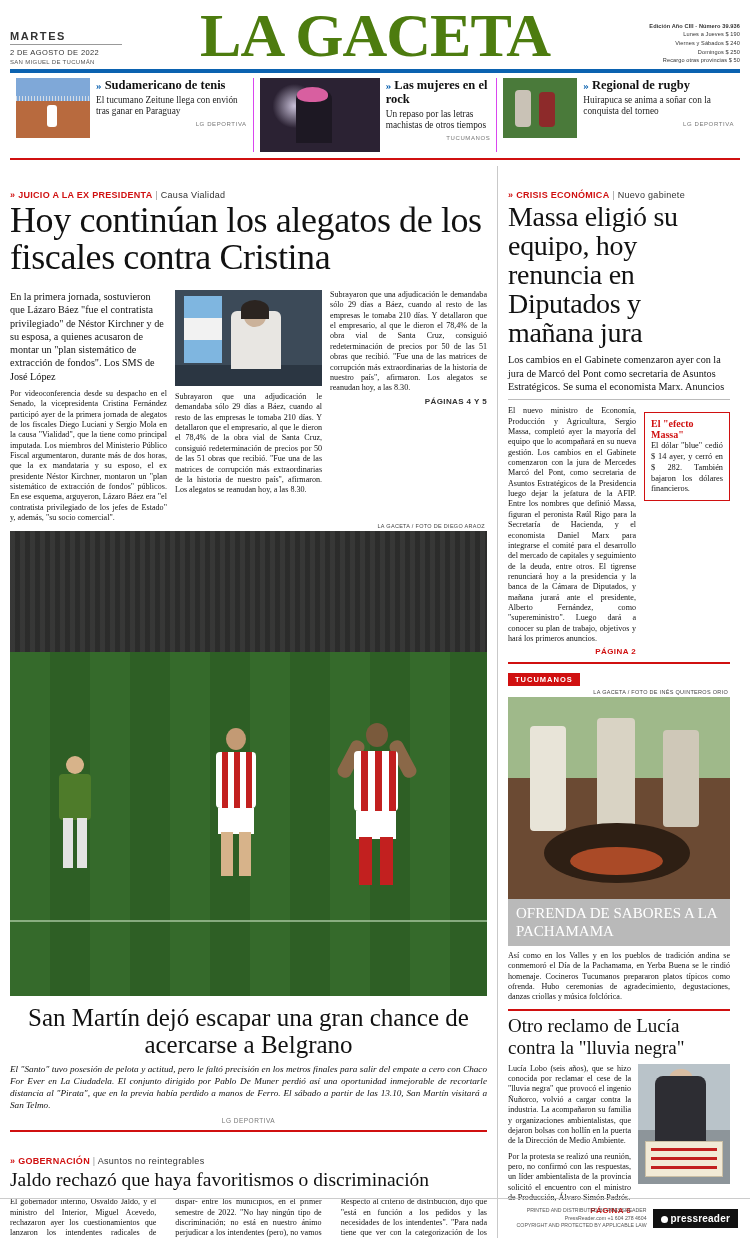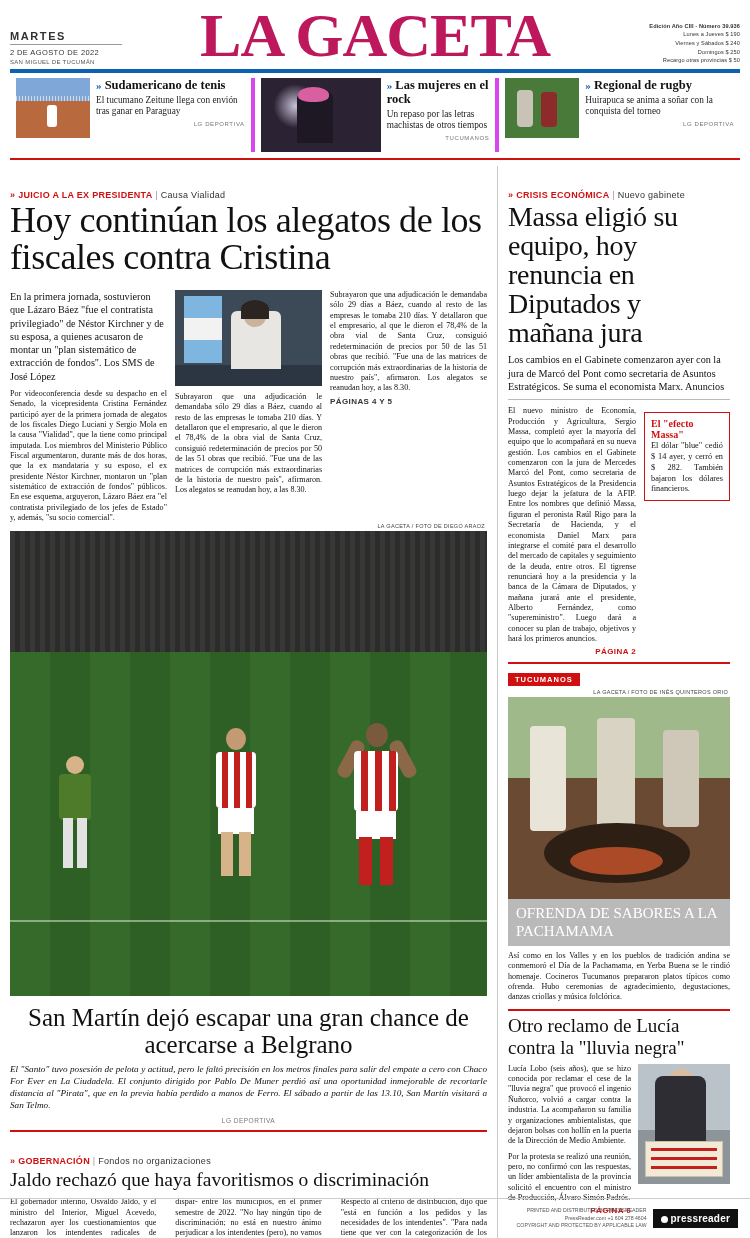--- a/index.html
+++ b/index.html
@@ -18,33 +18,33 @@
   .masthead { display:flex; align-items:flex-end; padding:6px 0 2px 0; }
   .mh-left { width:128px; padding-top:4px; }
   .mh-date-day { font-family:"Liberation Sans", sans-serif; font-size:11px; letter-spacing:1.6px; color:#333; font-weight:700; }
   .mh-rule { border-top:1px solid #999; margin:2px 0 3px 0; width:112px; }
   .mh-date-full { font-family:"Liberation Sans", sans-serif; font-size:7.5px; letter-spacing:.4px; color:#333; }
   .mh-city { font-family:"Liberation Sans", sans-serif; font-size:6px; letter-spacing:.3px; color:#555; margin-top:2px; }
   .mh-center { flex:1; text-align:center; }
   .logo {
     font-family:"Liberation Serif", serif;
     font-size:62px; line-height:0.95;
-    color:#be185d; font-weight:700; letter-spacing:-1px;
+    color:#4d7c0f; font-weight:700; letter-spacing:-1px;
     display:block;
   }
   .mh-right { width:128px; text-align:right; padding-top:4px; }
   .mh-right .line { font-family:"Liberation Sans", sans-serif; font-size:5.6px; color:#333; line-height:1.55; letter-spacing:.1px; }
   .mh-right .line.b { font-weight:700; }
 
   .blue-bar { height:4px; background:#0b62b0; margin:2px 0 0 0; }
 
   
   .teasers { display:flex; gap:0; margin-top:5px; }
   .teaser { flex:1; display:flex; position:relative; padding:0 6px; }
-  .teaser + .teaser { border-left:4px solid #d946ef; }
+  .teaser + .teaser { border-left:1px solid #d946ef; }
   .t-photo { width:74px; height:60px; flex:none; overflow:hidden; position:relative; border:0; }
   .t-body { padding-left:6px; flex:1; }
   .t-title { font-family:"Liberation Serif", serif; font-size:12.5px; font-weight:700; line-height:1.12; }
   .t-title .chev { color:#0b62b0; font-weight:700; font-size:11px; }
   .t-sub { font-family:"Liberation Serif", serif; font-size:9.3px; line-height:1.2; margin-top:3px; color:#222; }
   .t-tag {
     font-family:"Liberation Sans", sans-serif; font-size:6px; color:#777;
     letter-spacing:.6px; text-align:right; margin-top:4px;
   }
   .teaser-mid .t-photo { width:120px; height:74px; }
@@ -96,21 +96,21 @@
     font-family:"Liberation Serif", serif; font-style:italic; font-size:9.2px;
     line-height:1.3; text-align:justify;
   }
   .tag-right { font-family:"Liberation Sans", sans-serif; font-size:6.5px; color:#777; text-align:center; letter-spacing:.5px; margin-top:5px; }
 
   h3.mid-head { font-family:"Liberation Serif", serif; font-size:19px; font-weight:400; margin:4px 0 5px 0; }
 
   .three { display:flex; gap:19px; }
   .three > div { flex:1; }
 
-  .pag { font-family:"Liberation Sans", sans-serif; font-size:8px; font-weight:700; color:#333; text-align:left; letter-spacing:.4px; margin-top:3px; }
+  .pag { font-family:"Liberation Sans", sans-serif; font-size:8px; font-weight:700; color:#333; text-align:right; letter-spacing:.4px; margin-top:3px; }
 
   
   h1.head-r {
     font-family:"Liberation Serif", serif; font-size:28px; line-height:1.04;
     font-weight:400; margin:2px 0 6px 0; letter-spacing:-0.3px;
   }
   .box-red { border:1px solid #d01010; padding:5px 6px; margin-top:6px; }
   .box-red .bt { font-family:"Liberation Serif", serif; font-weight:700; font-size:10px; color:#d01010; }
   .box-red .bb { font-family:"Liberation Serif", serif; font-size:8.3px; line-height:1.3; text-align:justify; margin-top:1px; }
 
@@ -333,21 +333,21 @@
       <h2 class="sub-head">San Martín dejó escapar una gran chance de acercarse a Belgrano</h2>
       <div class="caption-it">El "Santo" tuvo posesión de pelota y actitud, pero le faltó precisión en los metros finales para salir del empate a cero con Chaco For Ever en La Ciudadela. El conjunto dirigido por Pablo De Muner perdió así una oportunidad inmejorable de recortarle distancia al "Pirata", que en la previa había perdido a manos de Ferro. El sábado a partir de las 13.10, San Martín visitará a San Telmo.</div>
       <div class="tag-right">LG DEPORTIVA</div>
 
       <div class="rule-red" style="margin-top:6px;"></div>
 
       <div class="bottom">
         <div class="kicker">
           <span class="k1"><span class="gt">»</span> <span>GOBERNACIÓN</span></span>
           <span class="sep">|</span>
-          <span class="k2">Fondos no organizaciones</span>
+          <span class="k2">Asuntos no reintegrables</span>
         </div>
         <h3 class="bot-head">Jaldo rechazó que haya favoritismos o discriminación</h3>
         <div class="three">
           <div class="body-txt">El gobernador interino, Osvaldo Jaldo, y el ministro del Interior, Miguel Acevedo, rechazaron ayer los cuestionamientos que lanzaron los intendentes radicales de Concepción, Yerba Buena y Bella Vista por los $8.100 millones de fondos no reintegrables que la Provincia repartió -de modo</div>
           <div class="body-txt">dispar- entre los municipios, en el primer semestre de 2022. "No hay ningún tipo de discriminación; no está en nuestro ánimo perjudicar a los intendentes (pero), no vamos a permitir que este tipo de situaciones se politicen", expresó el mandatario en conferencia de prensa.</div>
           <div>
             <div class="body-txt">Respecto al criterio de distribución, dijo que "está en función a los pedidos y las necesidades de los intendentes". "Para nada tiene que ver con la categorización de los municipios", afirmó. Hubo reproches por deudas de la gestión.</div>
             <div class="pag">PÁGINA 7</div>
           </div>
         </div>

